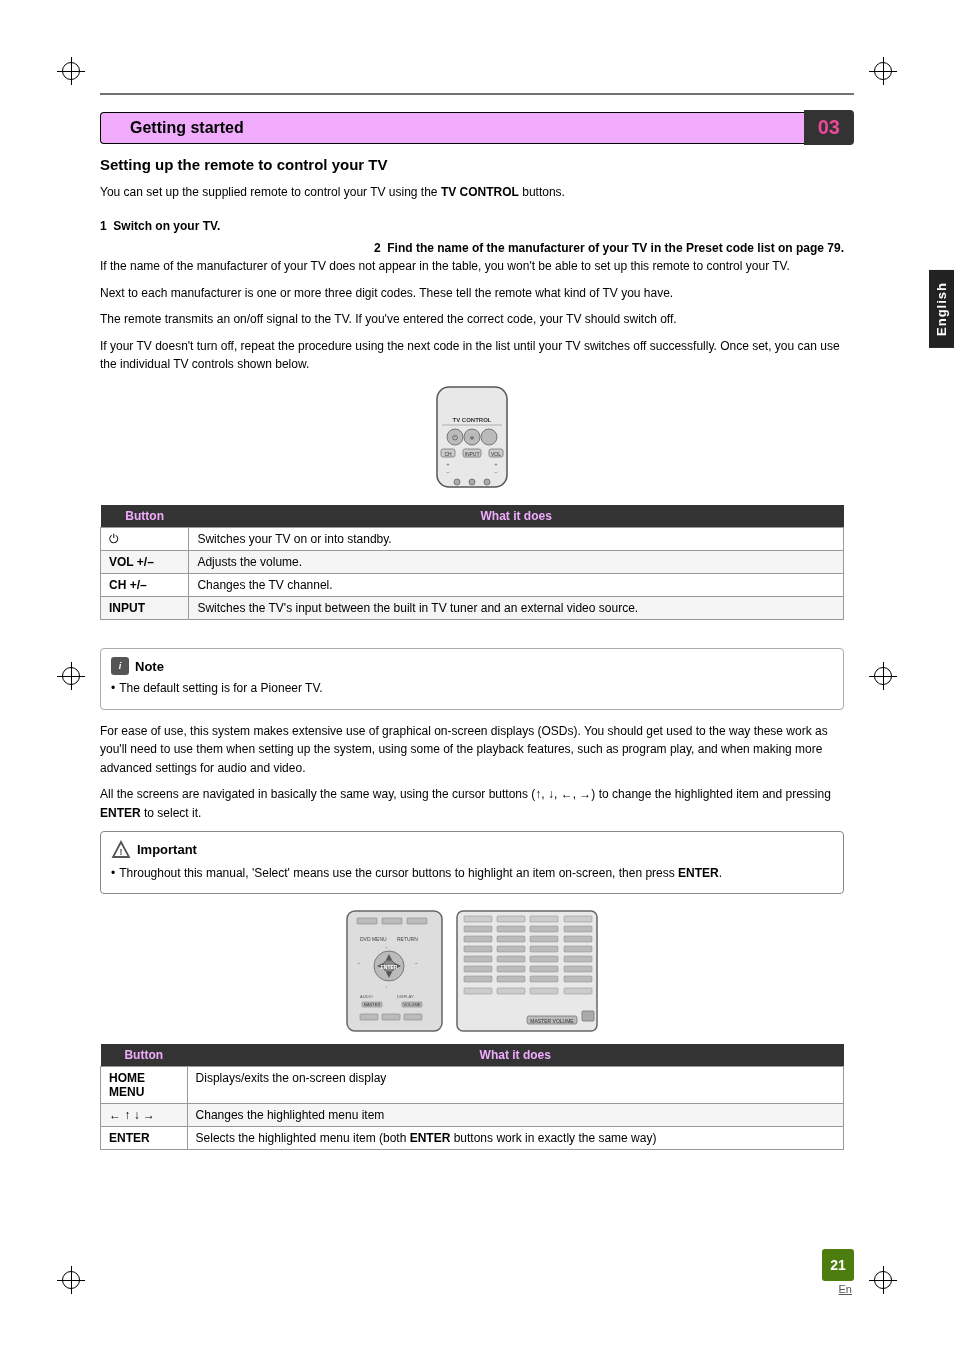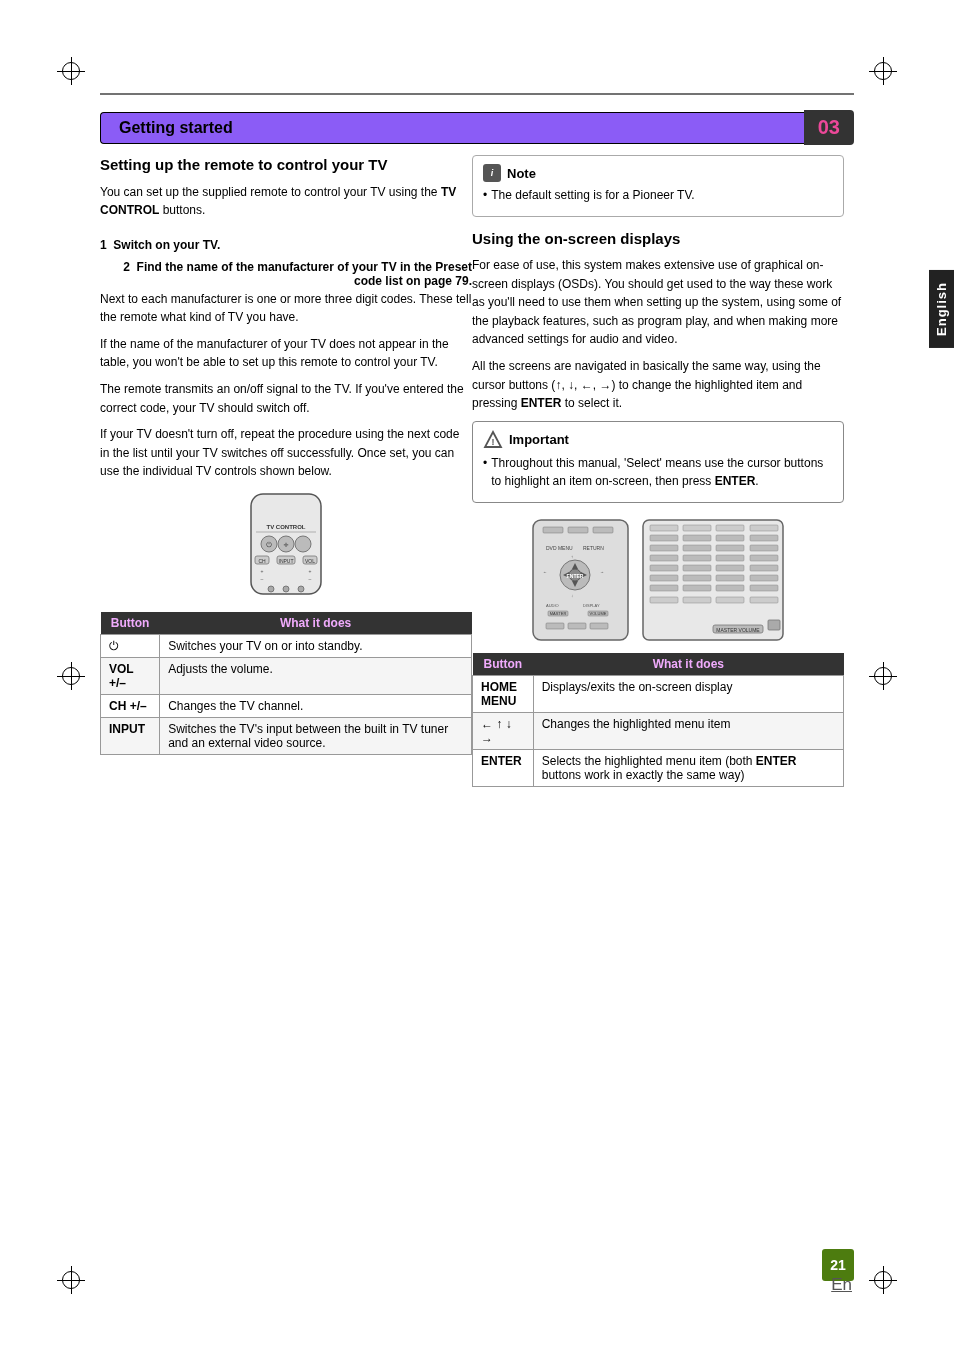--- a/index.html
+++ b/index.html
@@ -64,24 +64,24 @@
     
     .chapter-box {
       position: absolute;
       top: 110px;
       left: 100px;
       right: 100px;
       display: flex;
       align-items: center;
     }
     .chapter-title {
-      background: #8b5cf6;
+      background: #f0abfc;
       border: 1.5px solid #000;
       border-right: none;
-      padding: 6px 18px;
+      padding: 6px 29px;
       font-size: 16px;
       font-weight: bold;
       border-radius: 4px 0 0 4px;
       flex: 1;
     }
     .chapter-number {
       background: #333;
       color: #ec4899;
       padding: 6px 14px;
       font-size: 20px;
@@ -111,20 +111,22 @@
     .main-content {
       position: absolute;
       top: 155px;
       left: 100px;
       right: 110px;
       bottom: 100px;
     }
 
     .two-col {
       display: flex;
+      gap: 28px;
+      flex-direction: column;
     }
     .col-left {
       flex: 1;
     }
     .col-right {
       flex: 1;
     }
 
     
     .section-title {
@@ -244,21 +246,21 @@
       align-items: center;
       justify-content: center;
       font-size: 14px;
       font-weight: bold;
       border-radius: 3px;
     }
     .page-en {
       position: absolute;
       bottom: 56px;
       right: 102px;
-      font-size: 17px;
+      font-size: 11px;
       color: #555;
       text-decoration: underline;
     }
 
     
     .remote-svg-container {
       display: flex;
       justify-content: center;
       margin: 8px 0;
     }
@@ -301,22 +303,22 @@
         You can set up the supplied remote to control your TV using the <strong>TV CONTROL</strong> buttons.
       </div>
 
       <div class="step-label">
         <strong>1&nbsp;&nbsp;</strong><span>Switch on your TV.</span>
       </div>
 
       <div class="step-bold-title">
         <strong>2&nbsp;&nbsp;Find the name of the manufacturer of your TV in the Preset code list on page 79.</strong>
       </div>
+      <div class="body-text">If the name of the manufacturer of your TV does not appear in the table, you won't be able to set up this remote to control your TV.</div>
       <div class="body-text">Next to each manufacturer is one or more three digit codes. These tell the remote what kind of TV you have.</div>
-      <div class="body-text">If the name of the manufacturer of your TV does not appear in the table, you won't be able to set up this remote to control your TV.</div>
 
       <div class="body-text">The remote transmits an on/off signal to the TV. If you've entered the correct code, your TV should switch off.</div>
       <div class="body-text">If your TV doesn't turn off, repeat the procedure using the next code in the list until your TV switches off successfully. Once set, you can use the individual TV controls shown below.</div>
 
       <div class="remote-svg-container">
         <svg width="130" height="115" viewBox="0 0 130 115" xmlns="http://www.w3.org/2000/svg">
 
           <rect x="30" y="5" width="70" height="100" rx="12" ry="12" fill="#e8e8e8" stroke="#555" stroke-width="1.5"></rect>
 
           <text x="65" y="40" text-anchor="middle" font-size="6" fill="#333" font-weight="bold">TV CONTROL</text>
@@ -386,21 +388,20 @@
             </svg>
           </div>
           <span>Note</span>
         </div>
         <div class="bullet-item">
           <span class="bullet-dot">•</span>
           <span>The default setting is for a Pioneer TV.</span>
         </div>
       </div>
 
-      <div class="section-title">Using the on-screen displays</div>
 
       <div class="body-text">For ease of use, this system makes extensive use of graphical on-screen displays (OSDs). You should get used to the way these work as you'll need to use them when setting up the system, using some of the playback features, such as program play, and when making more advanced settings for audio and video.</div>
 
       <div class="body-text">
         All the screens are navigated in basically the same way, using the cursor buttons (<strong>↑</strong>, <strong>↓</strong>, <strong>←</strong>, <strong>→</strong>) to change the highlighted item and pressing <strong>ENTER</strong> to select it.
       </div>
 
       <div class="important-box">
         <div class="important-header">
           <div class="important-icon">

